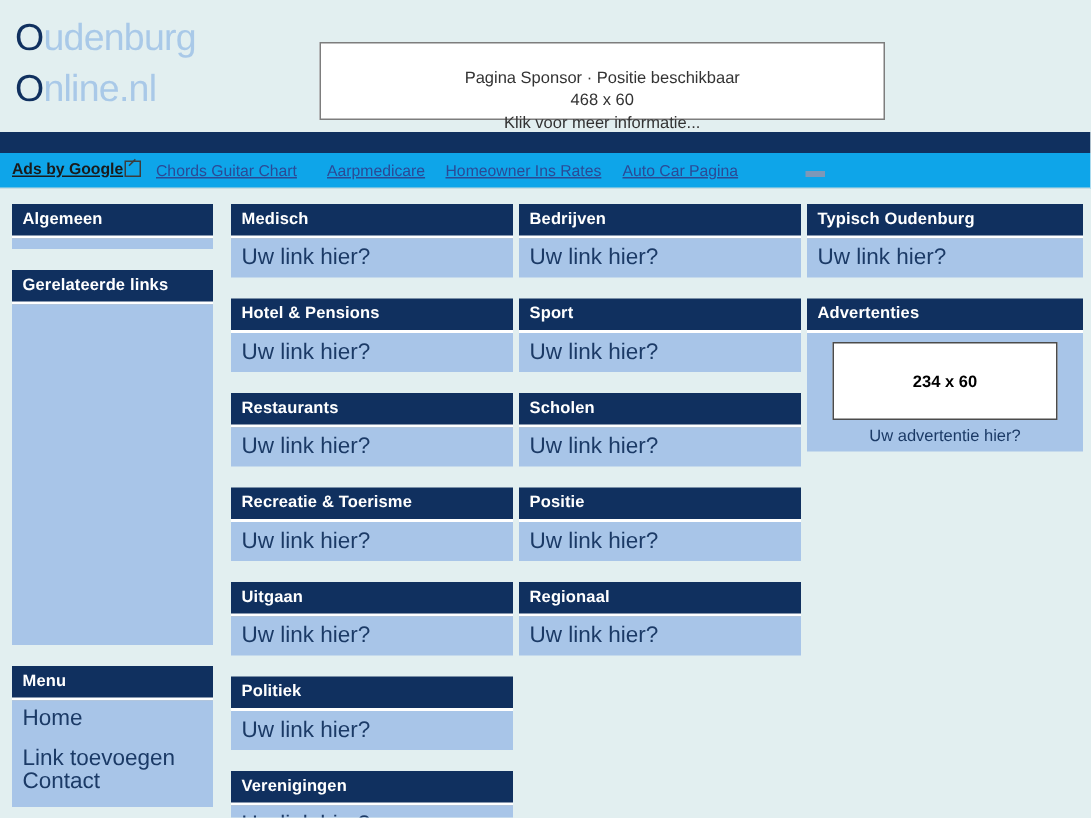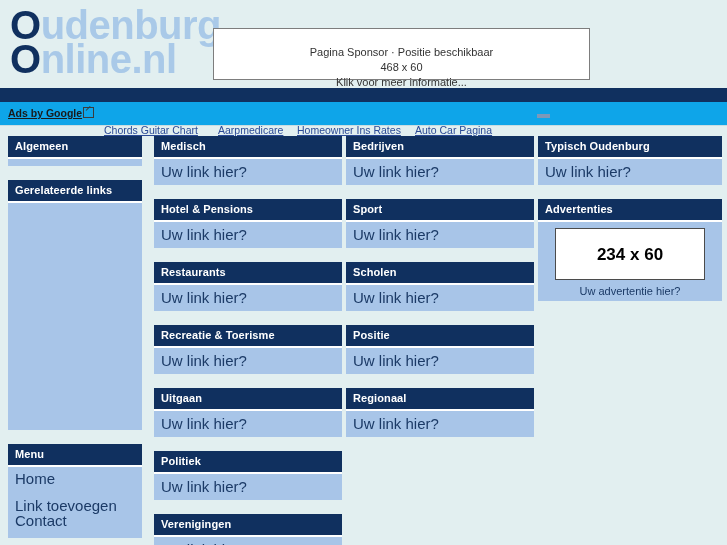--- a/index.html
+++ b/index.html
@@ -23,22 +23,22 @@
     position: absolute;
     left: 0; top: 0;
     width: 727px;
     height: 88px;
   }
   #logo {
     position: absolute;
     left: 10px;
     top: 8px;
     line-height: 34px;
-    font-weight: bold;
-    font-size: 40px;
+    font-weight: normal;
+    font-size: 25px;
     letter-spacing: -0.5px;
     color: #a9c9e8;
     white-space: nowrap;
   }
   #logo .cap {
     color: #10305f;
   }
   #logo .line2 { display: block; }
 
   #sponsor-box {
@@ -98,21 +98,21 @@
     content: "";
     position: absolute;
     left: 2px; top: 2px;
     width: 6px; height: 1px;
     background: #3c3c3c;
     transform: rotate(-45deg);
     transform-origin: left center;
   }
   #ads-bar a.adlink {
     position: absolute;
-    top: 22px;
+    top: 6px;
     font-size: 10.5px;
     color: #2b4a96;
     text-decoration: underline;
     cursor: pointer;
   }
   #ads-bar .dash {
     position: absolute;
     left: 537px;
     top: 12px;
     width: 13px;
@@ -167,21 +167,21 @@
     padding: 6px 6px 4px 6px;
     text-align: center;
   }
   .ad-slot {
     width: 150px;
     height: 52px;
     margin: 0 auto;
     background: #ffffff;
     border: 1px solid #4b4b4b;
     box-sizing: border-box;
-    font-size: 17px;
+    font-size: 11px;
     font-weight: bold;
     color: #000000;
     line-height: 52px;
     cursor: pointer;
   }
   .ad-caption {
     margin-top: 5px;
     font-size: 11px;
     color: #1b3a66;
     cursor: pointer;

